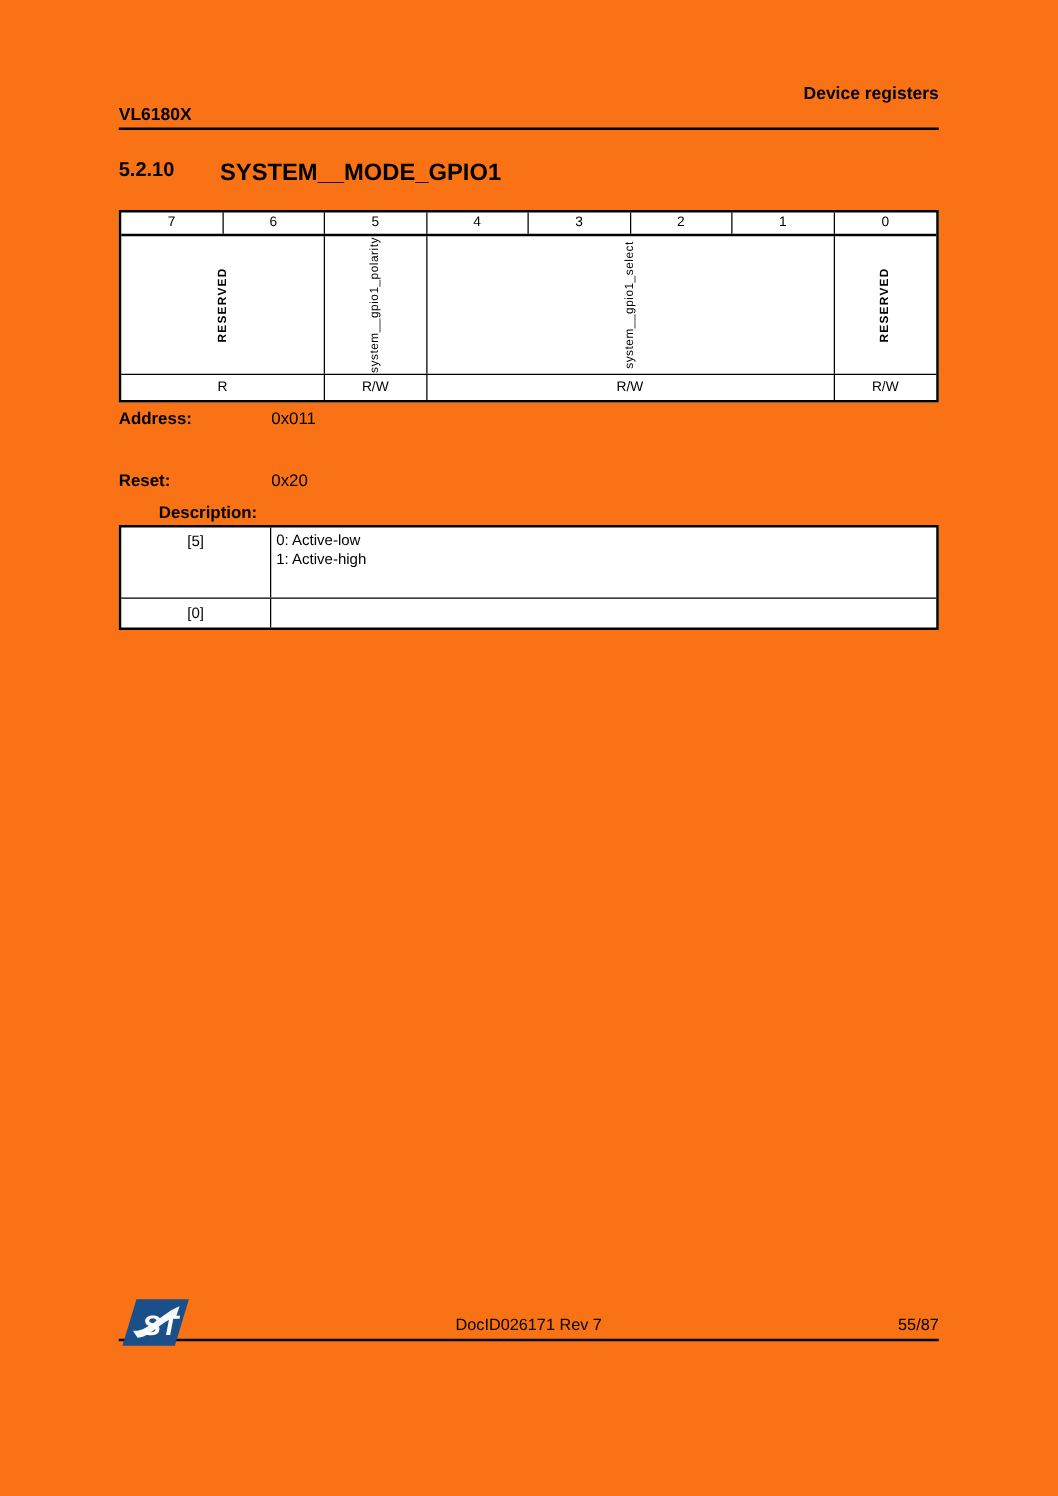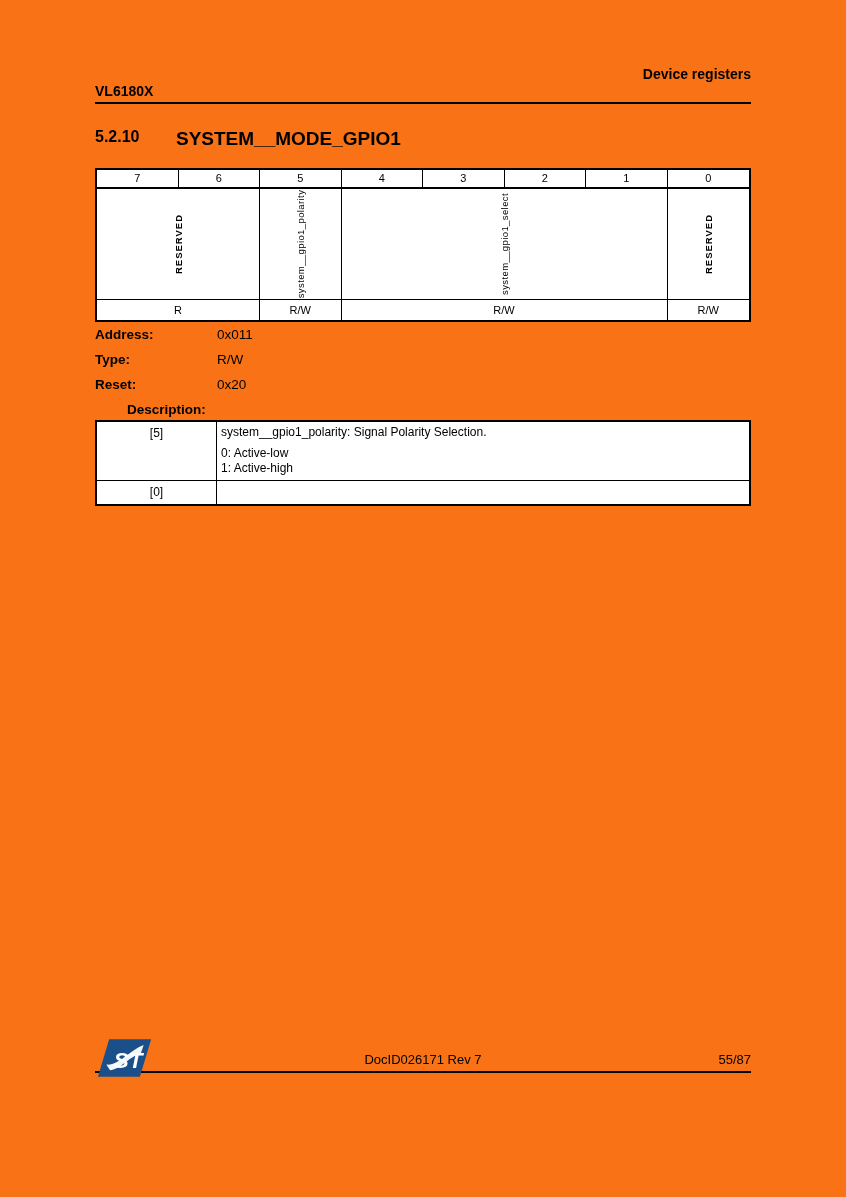--- a/index.html
+++ b/index.html
@@ -105,33 +105,29 @@
       <div class="acccell span2">R</div>
       <div class="acccell span1">R/W</div>
       <div class="acccell span4">R/W</div>
       <div class="acccell span1">R/W</div>
     </div>
   </div>
 
   <div class="prop prop-0">
     <span class="plabel">Address:</span><span>0x011</span>
   </div>
-  <div class="prop prop-1">
-    <span class="plabel">Type:</span><span>R/W</span>
-  </div>
   <div class="prop prop-2">
     <span class="plabel">Reset:</span><span>0x20</span>
   </div>
   <div class="desc-label">Description:</div>
 
   <div class="desc-table">
     <div class="desc-row row-h1">
       <div class="desc-bits">[5]</div>
       <div class="desc-content">
-        <div class="desc-line head">system__gpio1_polarity: Signal Polarity Selection.</div>
         <div class="desc-line">0: Active-low</div>
         <div class="desc-line">1: Active-high</div>
       </div>
     </div>
     <div class="desc-row row-h3">
       <div class="desc-bits">[0]</div>
     </div>
   </div>
 
   <div class="ftr-rule"></div>

